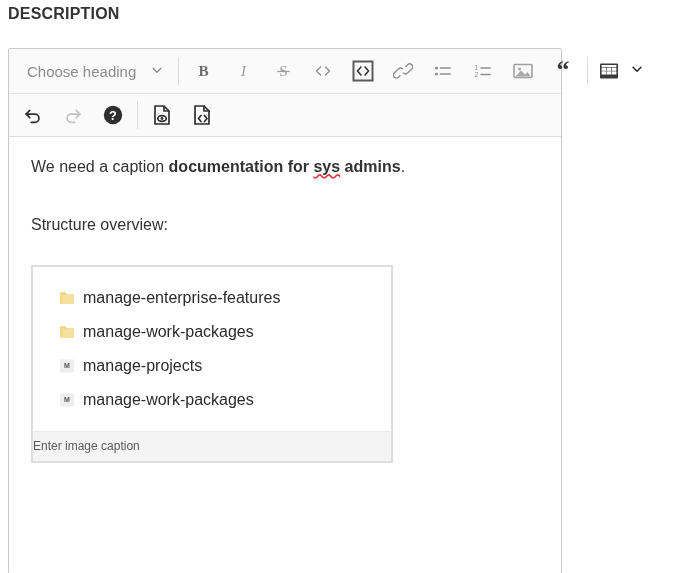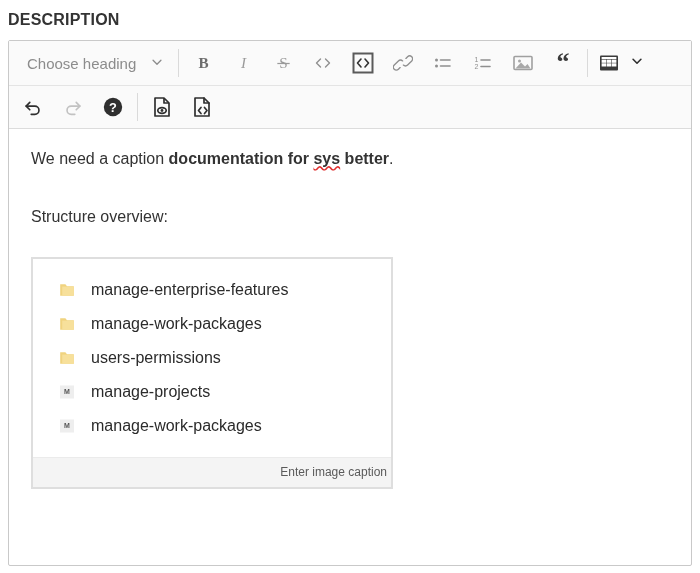--- a/index.html
+++ b/index.html
@@ -10,34 +10,34 @@
     height: 573px;
     overflow: hidden;
     font-family: "Liberation Sans", sans-serif;
     -webkit-font-smoothing: antialiased;
   }
 
   
   .section-title {
     position: absolute;
     left: 8px;
-    top: 9px;
+    top: 3px;
     font-size: 16px;
     font-weight: bold;
     color: #333333;
     letter-spacing: 0.2px;
     line-height: 22px;
   }
 
   
   .editor {
     position: absolute;
     left: 8px;
-    top: 40px;
-    width: 684px;
+    top: 48px;
+    width: 554px;
     height: 526px;
     border: 1px solid #c9c9c9;
     border-radius: 2px;
     box-sizing: border-box;
     background: #ffffff;
   }
 
   
   .toolbar {
     border-bottom: 1px solid #dcdcdc;
@@ -140,33 +140,33 @@
   .file-row {
     display: flex;
     align-items: center;
     height: 34px;
     padding-left: 24px;
   }
   .file-label {
     font-size: 16px;
     color: #2b2b2b;
     line-height: 20px;
-    margin-left: 14px;
+    margin-left: 6px;
   }
   .icon-slot {
     width: 20px;
     height: 22px;
     flex: 0 0 auto;
     display: flex;
     align-items: center;
     justify-content: center;
   }
   .figcaption {
     background: #f4f4f4;
-    text-align: right;
+    text-align: left;
     font-size: 12px;
     color: #5a5a5a;
     padding: 7px 4px 8px 0;
     border-top: 1px solid #ebebeb;
   }
 </style>
 </head>
 <body>
 
 <div class="section-title">DESCRIPTION</div>
@@ -370,21 +370,21 @@
               <path d="M14.5 12.5 L17 15.5 L14.5 18.5"></path>
             </svg>
           </span>
         </div>
       </div>
     </div>
   </div>
 
   <div class="content">
 
-    <p class="para"><span>We need a caption </span><b><span>documentation for </span><span class="misspell">sys</span><span> better</span></b><span>.</span></p>
+    <p class="para"><span>We need a caption </span><b><span>documentation for </span><span class="misspell">sys</span><span> admins</span></b><span>.</span></p>
 
     <p class="para second">Structure overview:</p>
 
     <figure class="figure">
       <div class="figure-body">
 
         <div class="file-row">
           <span class="icon-slot">
             <svg width="20" height="20" viewBox="0 0 20 20">
               <path d="M3.2 4.2 H8.4 L10 6.2 H16.8 V15.8 H3.2 Z" fill="#f0d37f"></path>
@@ -397,29 +397,20 @@
         <div class="file-row">
           <span class="icon-slot">
             <svg width="20" height="20" viewBox="0 0 20 20">
               <path d="M3.2 4.2 H8.4 L10 6.2 H16.8 V15.8 H3.2 Z" fill="#f0d37f"></path>
               <path d="M5.2 6.6 H16.8 V15.8 H5.2 Z" fill="#f7e09b"></path>
             </svg>
           </span>
           <span class="file-label">manage-work-packages</span>
         </div>
 
-        <div class="file-row">
-          <span class="icon-slot">
-            <svg width="20" height="20" viewBox="0 0 20 20">
-              <path d="M3.2 4.2 H8.4 L10 6.2 H16.8 V15.8 H3.2 Z" fill="#f0d37f"></path>
-              <path d="M5.2 6.6 H16.8 V15.8 H5.2 Z" fill="#f7e09b"></path>
-            </svg>
-          </span>
-          <span class="file-label">users-permissions</span>
-        </div>
 
         <div class="file-row">
           <span class="icon-slot">
             <svg width="18" height="18" viewBox="0 0 18 18">
               <rect x="2" y="2.5" width="14" height="13" fill="#eeeeee"></rect>
               <text x="9" y="10.5" font-family="'Liberation Sans', sans-serif" font-size="7" font-weight="bold" fill="#555555" text-anchor="middle">M</text>
             </svg>
           </span>
           <span class="file-label">manage-projects</span>
         </div>

